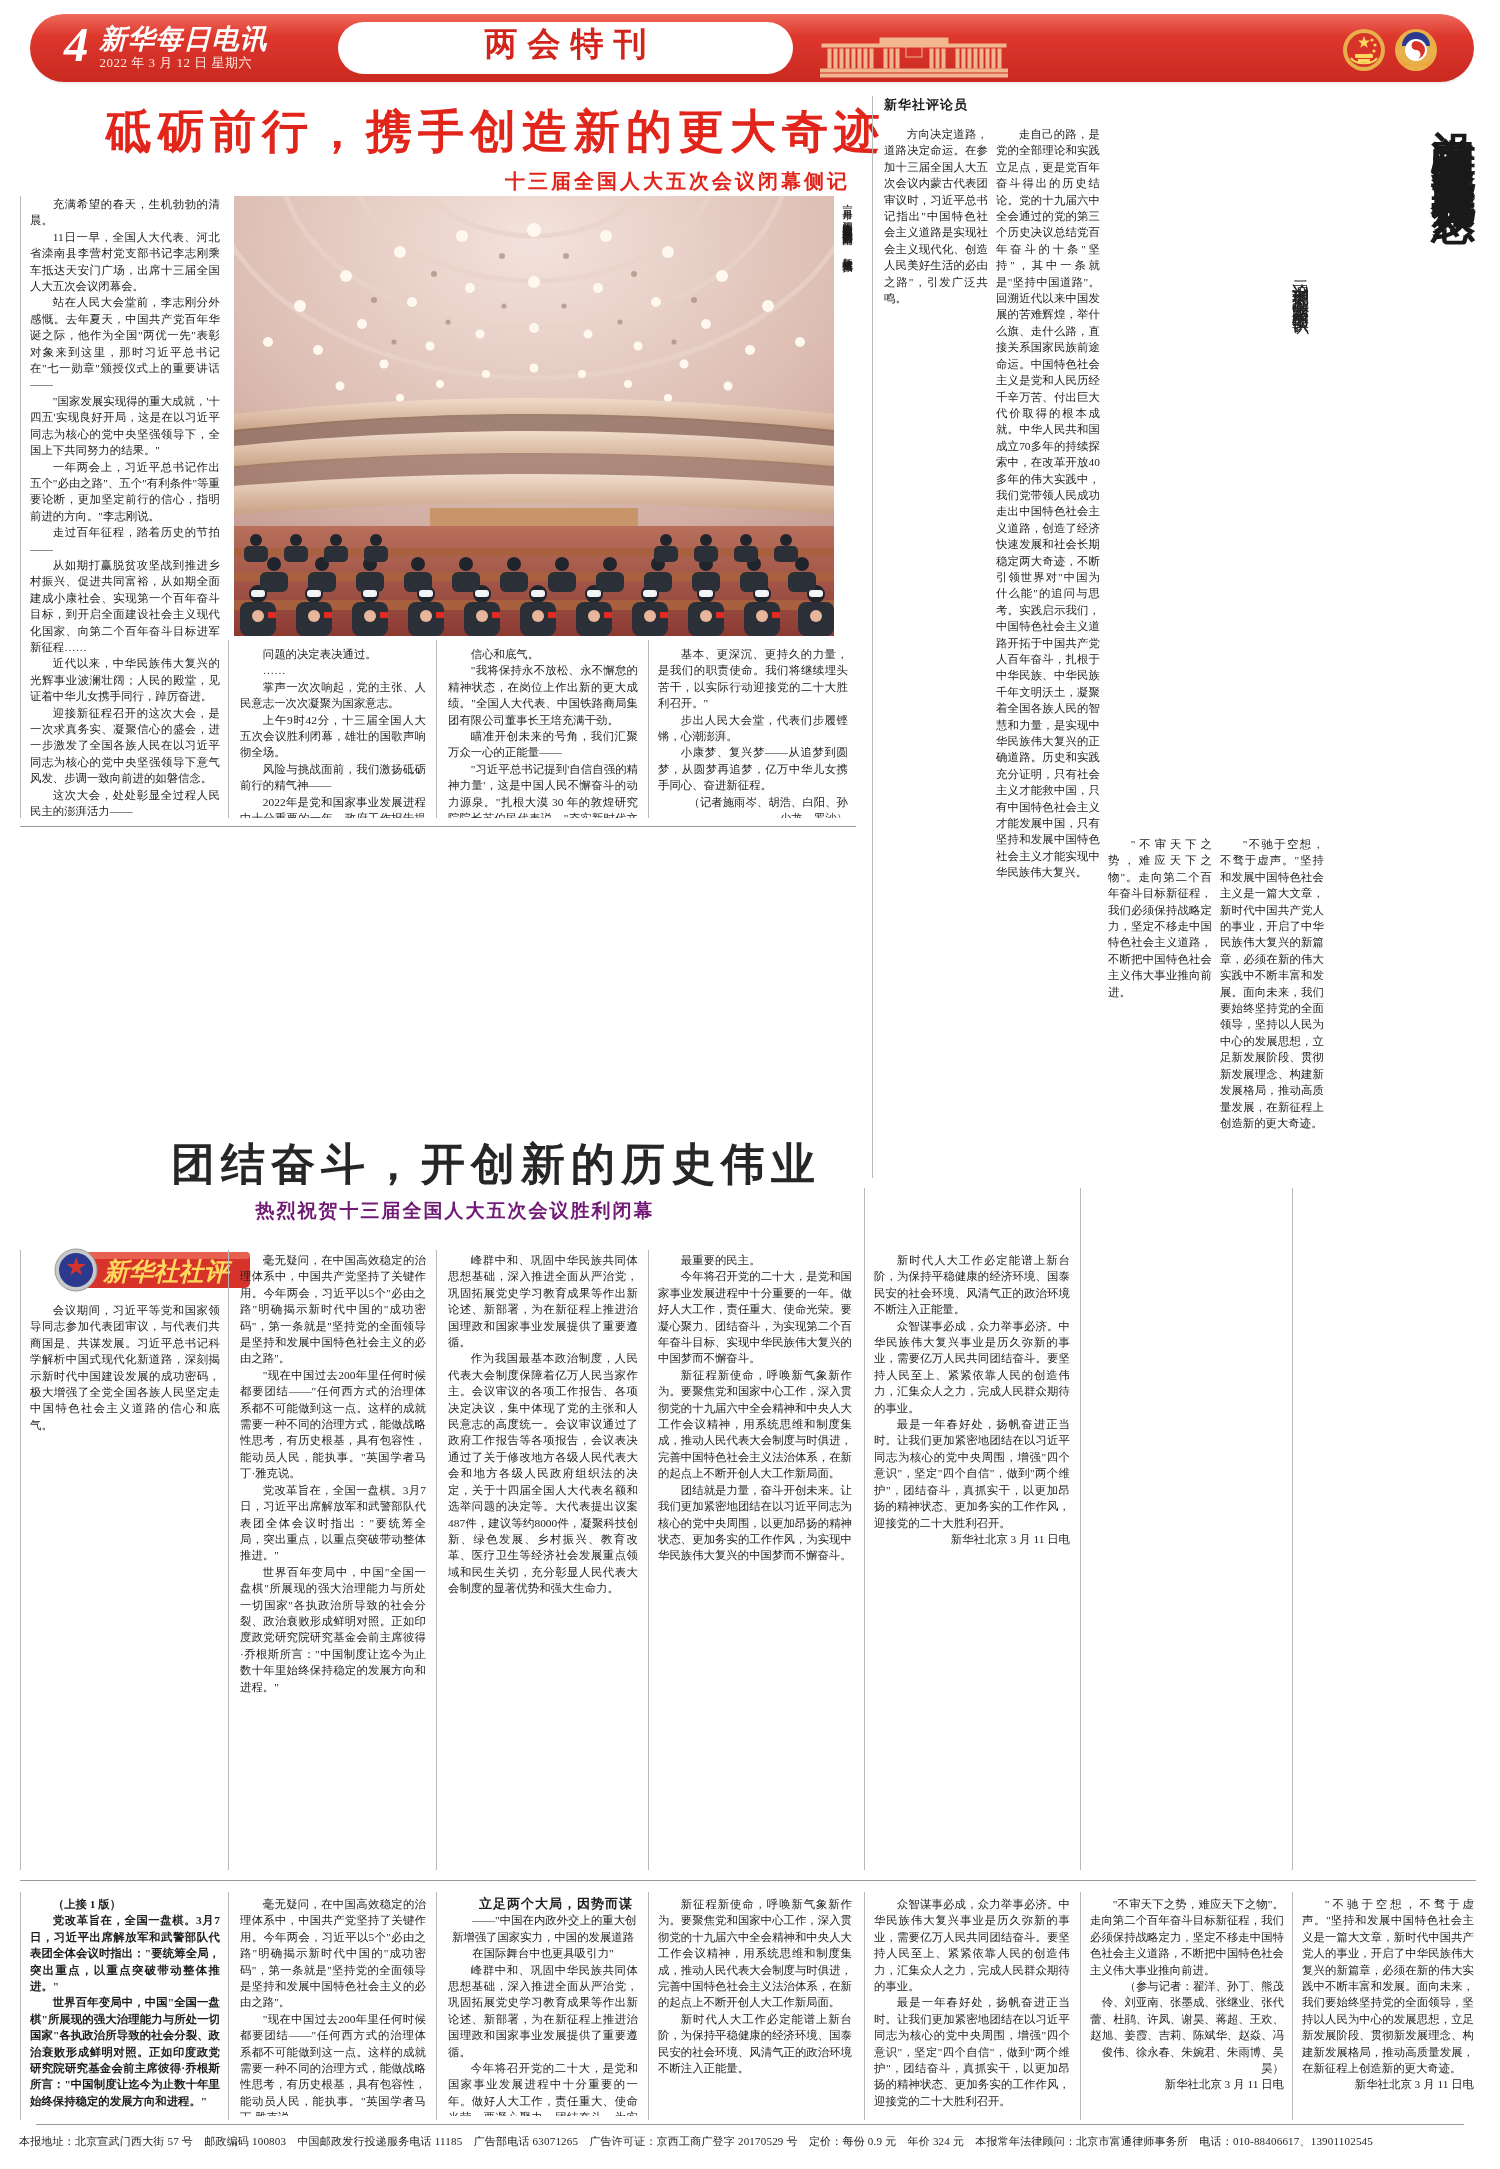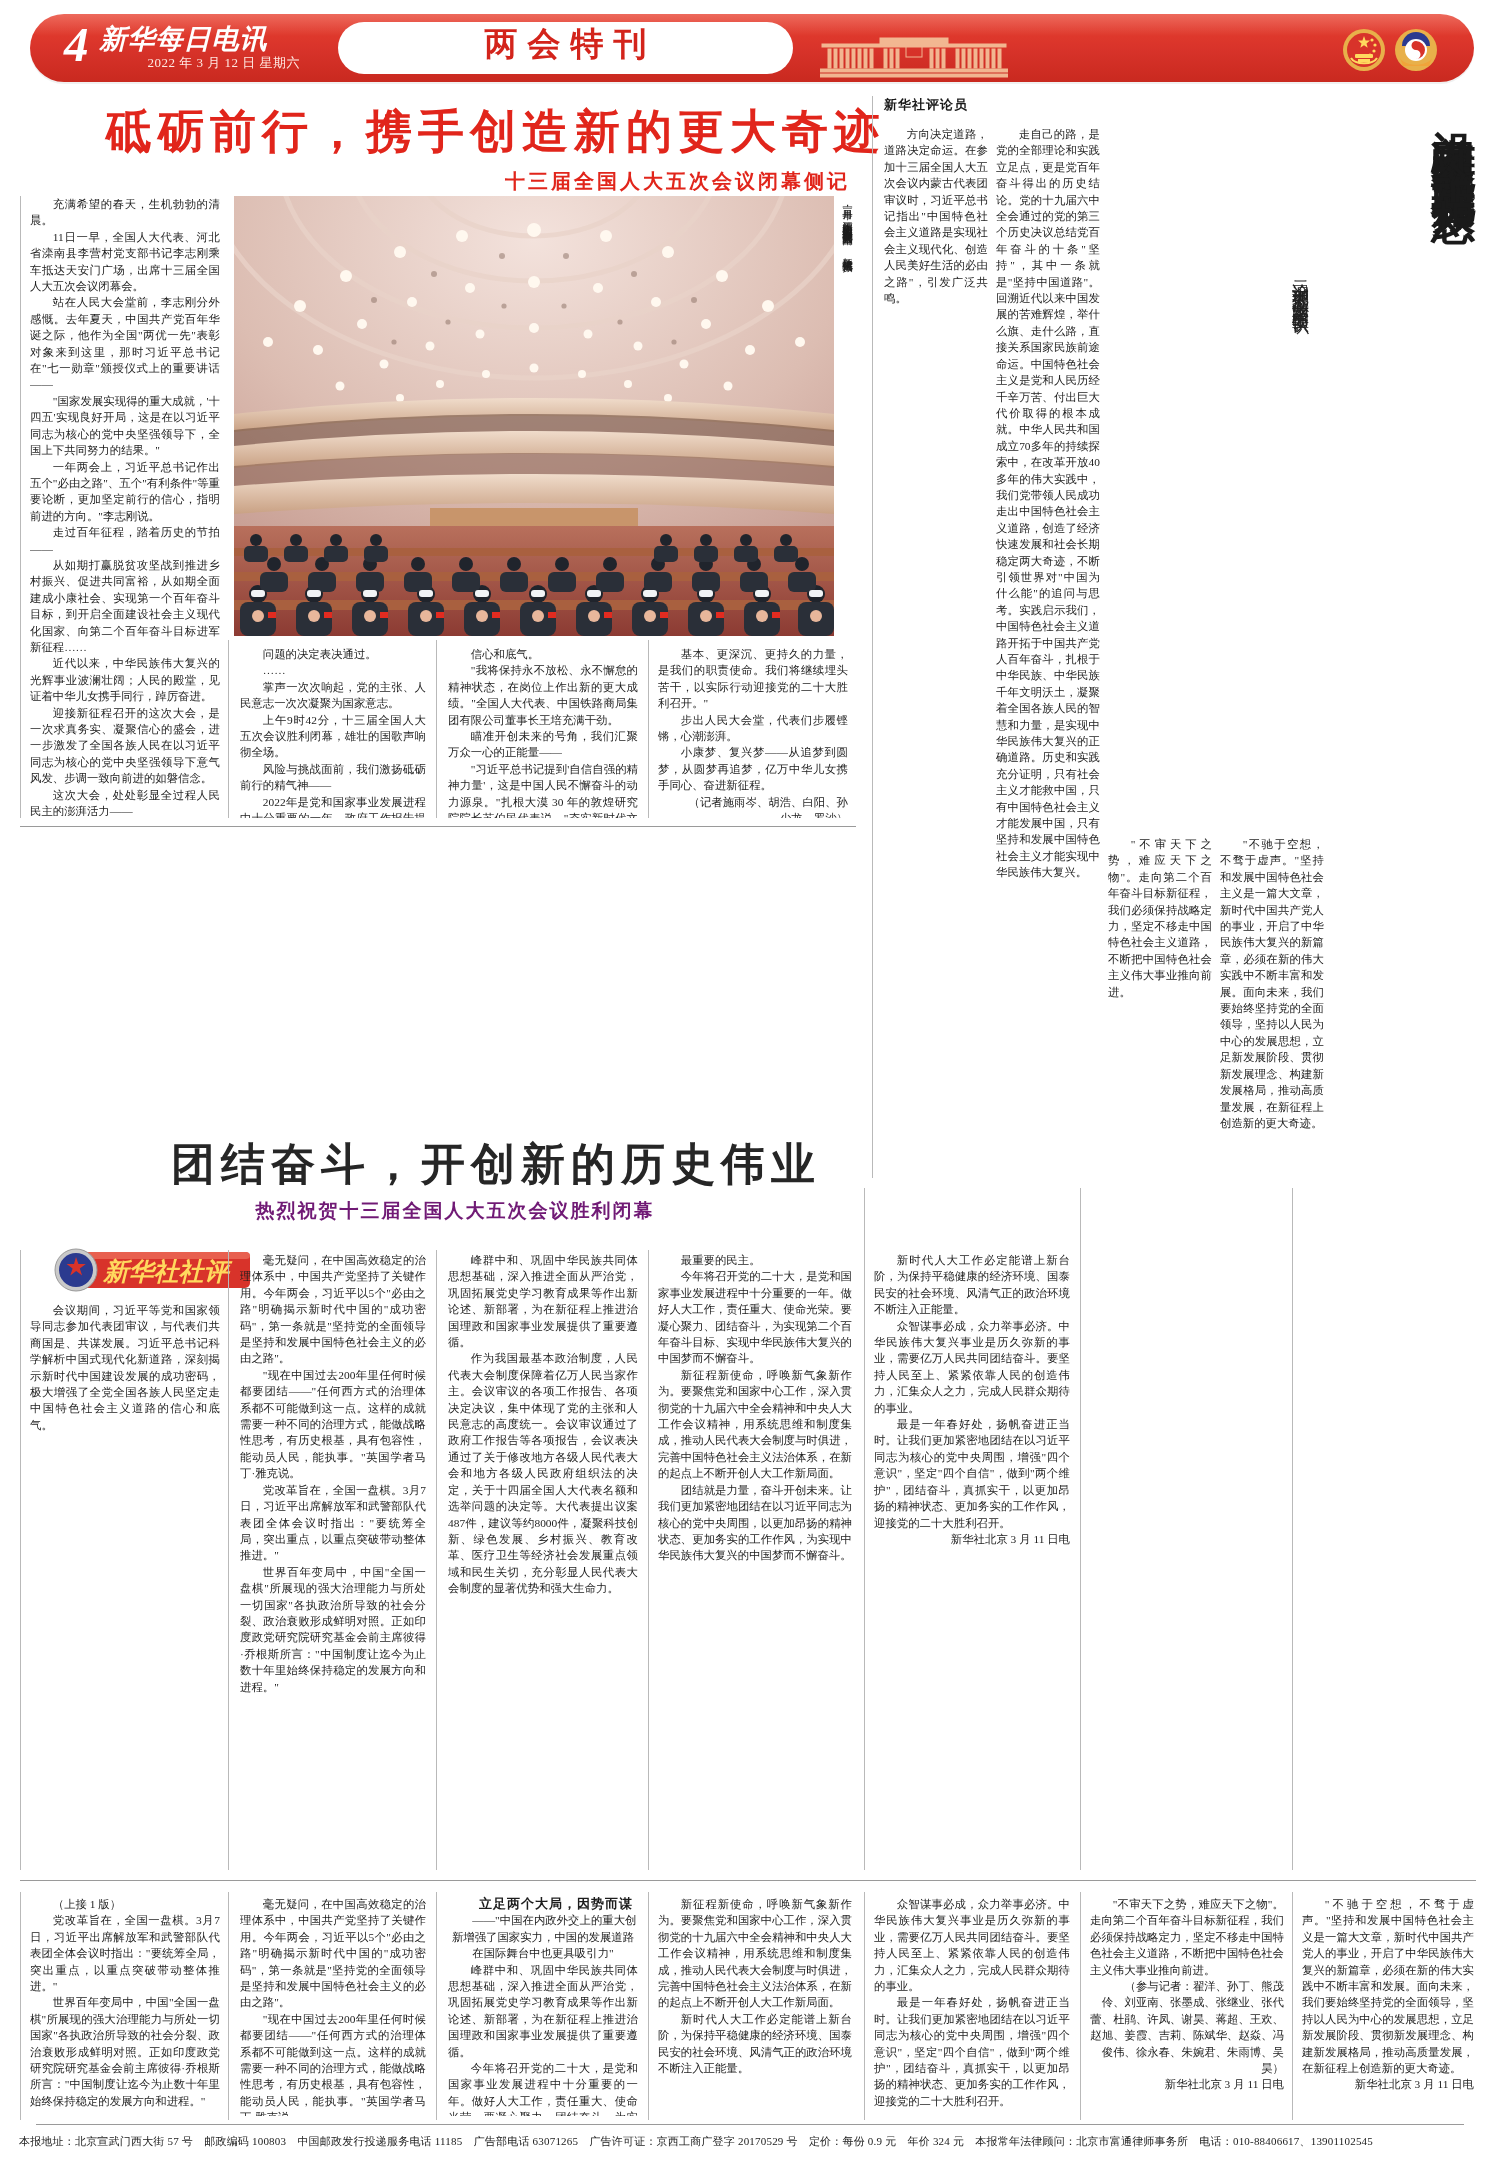--- a/index.html
+++ b/index.html
@@ -9,21 +9,21 @@
   .masthead{position:absolute;left:30px;top:14px;width:1444px;height:68px;
     border-radius:34px;background:linear-gradient(180deg,#e8402f 0%,#d8332a 52%,#c9291f 100%);
     box-shadow:0 2px 0 rgba(0,0,0,.06);}
   .masthead .sheen{position:absolute;left:0;top:0;right:0;height:22px;border-radius:34px 34px 40px 40px;
      background:linear-gradient(180deg,rgba(255,255,255,.22),rgba(255,255,255,0));}
   .mh-left{position:absolute;left:34px;top:6px;display:flex;align-items:flex-start;gap:12px;}
   .page-no{font-family:"Liberation Serif",serif;font-size:49px;line-height:50px;font-weight:700;color:#fff;
      font-style:italic;letter-spacing:-1px;}
   .paper-block{padding-top:4px;}
   .paper-name{font-size:27px;line-height:30px;font-weight:700;color:#fff;letter-spacing:1px;font-style:italic;}
-  .paper-date{font-size:13px;line-height:18px;color:#ffe9e3;letter-spacing:.5px;margin-left:48px;}
+  .paper-date{font-size:13px;line-height:18px;color:#ffe9e3;letter-spacing:.5px;}
   .mh-center{position:absolute;left:308px;top:8px;width:455px;height:52px;background:#fff;border-radius:26px;
      display:flex;align-items:flex-start;justify-content:center;}
   .mh-center span{font-size:33px;font-weight:700;color:#d3241b;letter-spacing:10px;text-indent:10px;}
   .mh-hall{position:absolute;left:790px;top:20px;width:188px;height:44px;opacity:.88;}
   .mh-emblems{position:absolute;right:36px;top:14px;display:flex;gap:8px;}
   .emblem{width:44px;height:44px;border-radius:50%;}
 
   
   .hl-main{position:absolute;color:#e1251b;font-weight:700;font-family:"Liberation Serif",serif;margin-left:41px;}
   .zh{font-family:"Liberation Serif","DejaVu Serif",serif;}
@@ -454,21 +454,21 @@
 <div class="rule-h" style="left:20px;top:1880px;width:1456px;"></div>
 
 <div class="rule-v" style="left:20px;top:1892px;height:228px;"></div>
 <div class="rule-v" style="left:228px;top:1892px;height:228px;"></div>
 <div class="rule-v" style="left:436px;top:1892px;height:228px;"></div>
 <div class="rule-v" style="left:648px;top:1892px;height:228px;"></div>
 <div class="rule-v" style="left:864px;top:1892px;height:228px;"></div>
 <div class="rule-v" style="left:1080px;top:1892px;height:228px;"></div>
 <div class="rule-v" style="left:1292px;top:1892px;height:228px;"></div>
 
-<div class="col-text zh" id="a3c0" style="position:absolute;left:30px;top:1896px;width:190px;height:220px;overflow:hidden;">
+<div class="col-text zh" id="a3c0" style="position:absolute;left:30px;top:1896px;width:190px;height:220px;overflow:hidden;font-weight:bold;">
     <p>（上接 1 版）</p>
     <p>党改革旨在，全国一盘棋。3月7日，习近平出席解放军和武警部队代表团全体会议时指出："要统筹全局，突出重点，以重点突破带动整体推进。"</p>
     <p>世界百年变局中，中国"全国一盘棋"所展现的强大治理能力与所处一切国家"各执政治所导致的社会分裂、政治衰败形成鲜明对照。正如印度政党研究院研究基金会前主席彼得·乔根斯所言："中国制度让迄今为止数十年里始终保持稳定的发展方向和进程。"</p>
   </div>
 <div class="col-text zh" id="a3c1" style="position:absolute;left:240px;top:1896px;width:186px;height:220px;overflow:hidden;">
     <p>毫无疑问，在中国高效稳定的治理体系中，中国共产党坚持了关键作用。今年两会，习近平以5个"必由之路"明确揭示新时代中国的"成功密码"，第一条就是"坚持党的全面领导是坚持和发展中国特色社会主义的必由之路"。</p>
     <p>"现在中国过去200年里任何时候都要团结——"任何西方式的治理体系都不可能做到这一点。这样的成就需要一种不同的治理方式，能做战略性思考，有历史根基，具有包容性，能动员人民，能执事。"英国学者马丁·雅克说。</p>
   </div>
 <div class="col-text zh" id="a3c2" style="position:absolute;left:448px;top:1896px;width:190px;height:220px;overflow:hidden;">
     <p class="subhead">立足两个大局，因势而谋</p>

